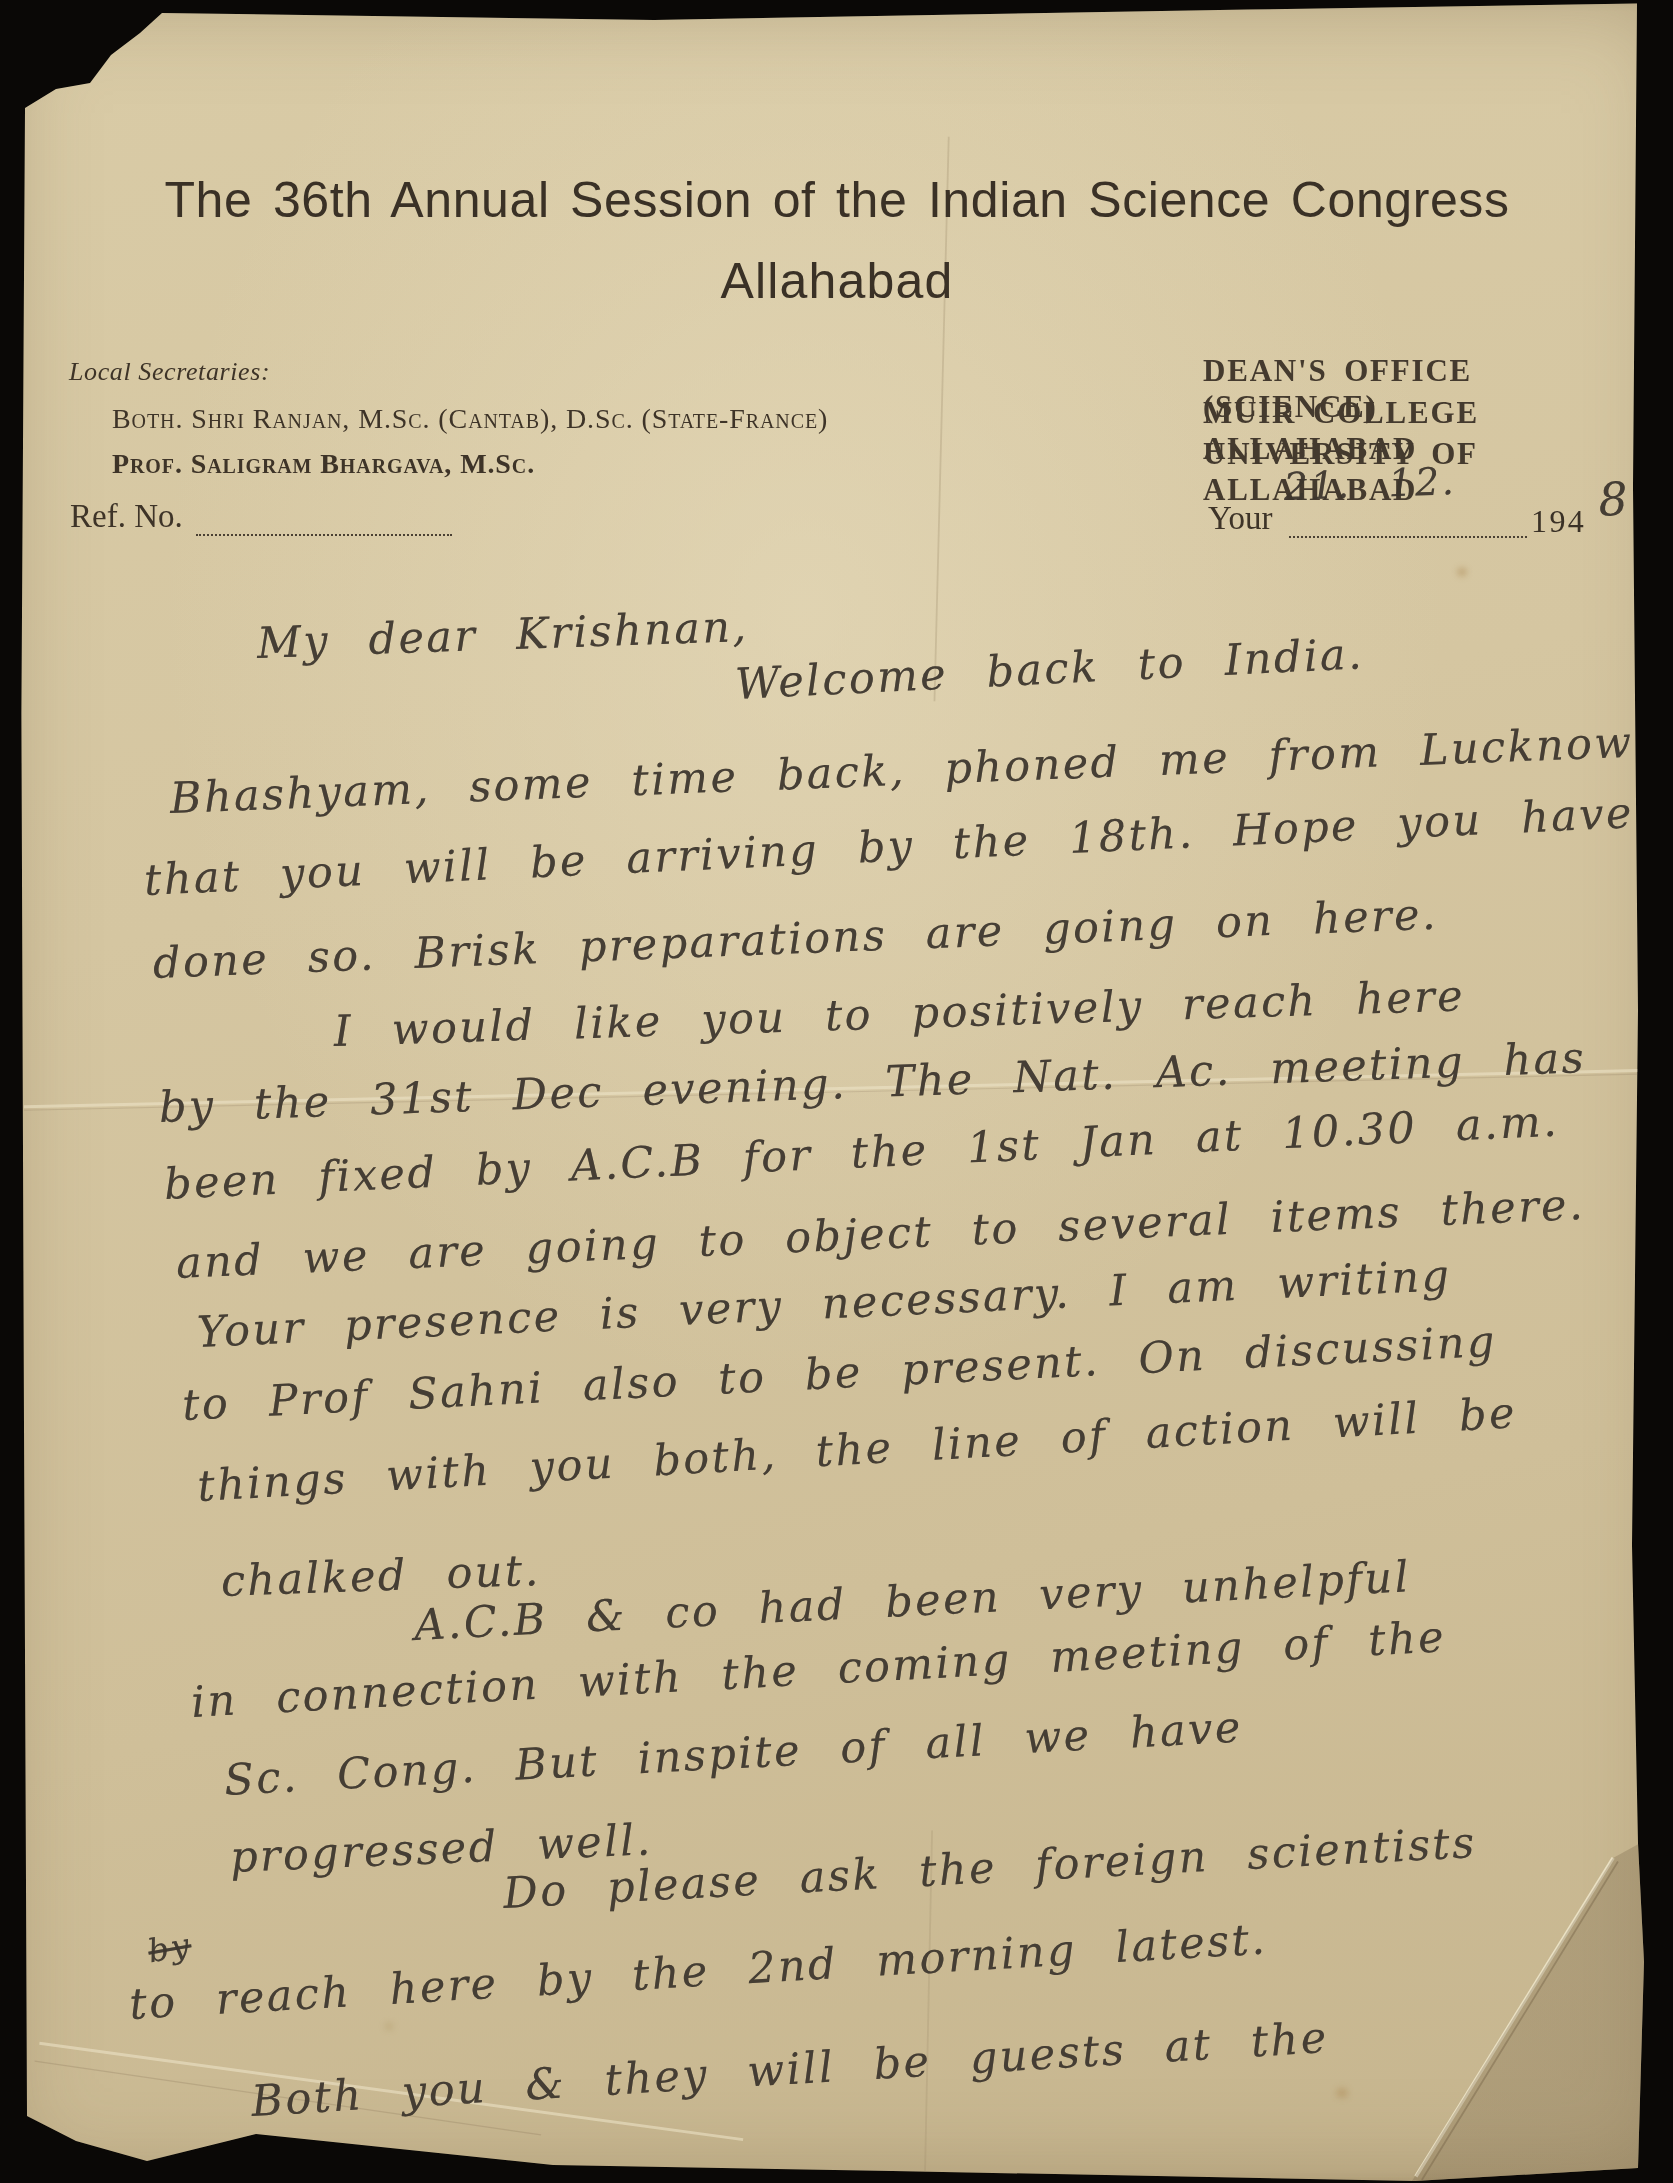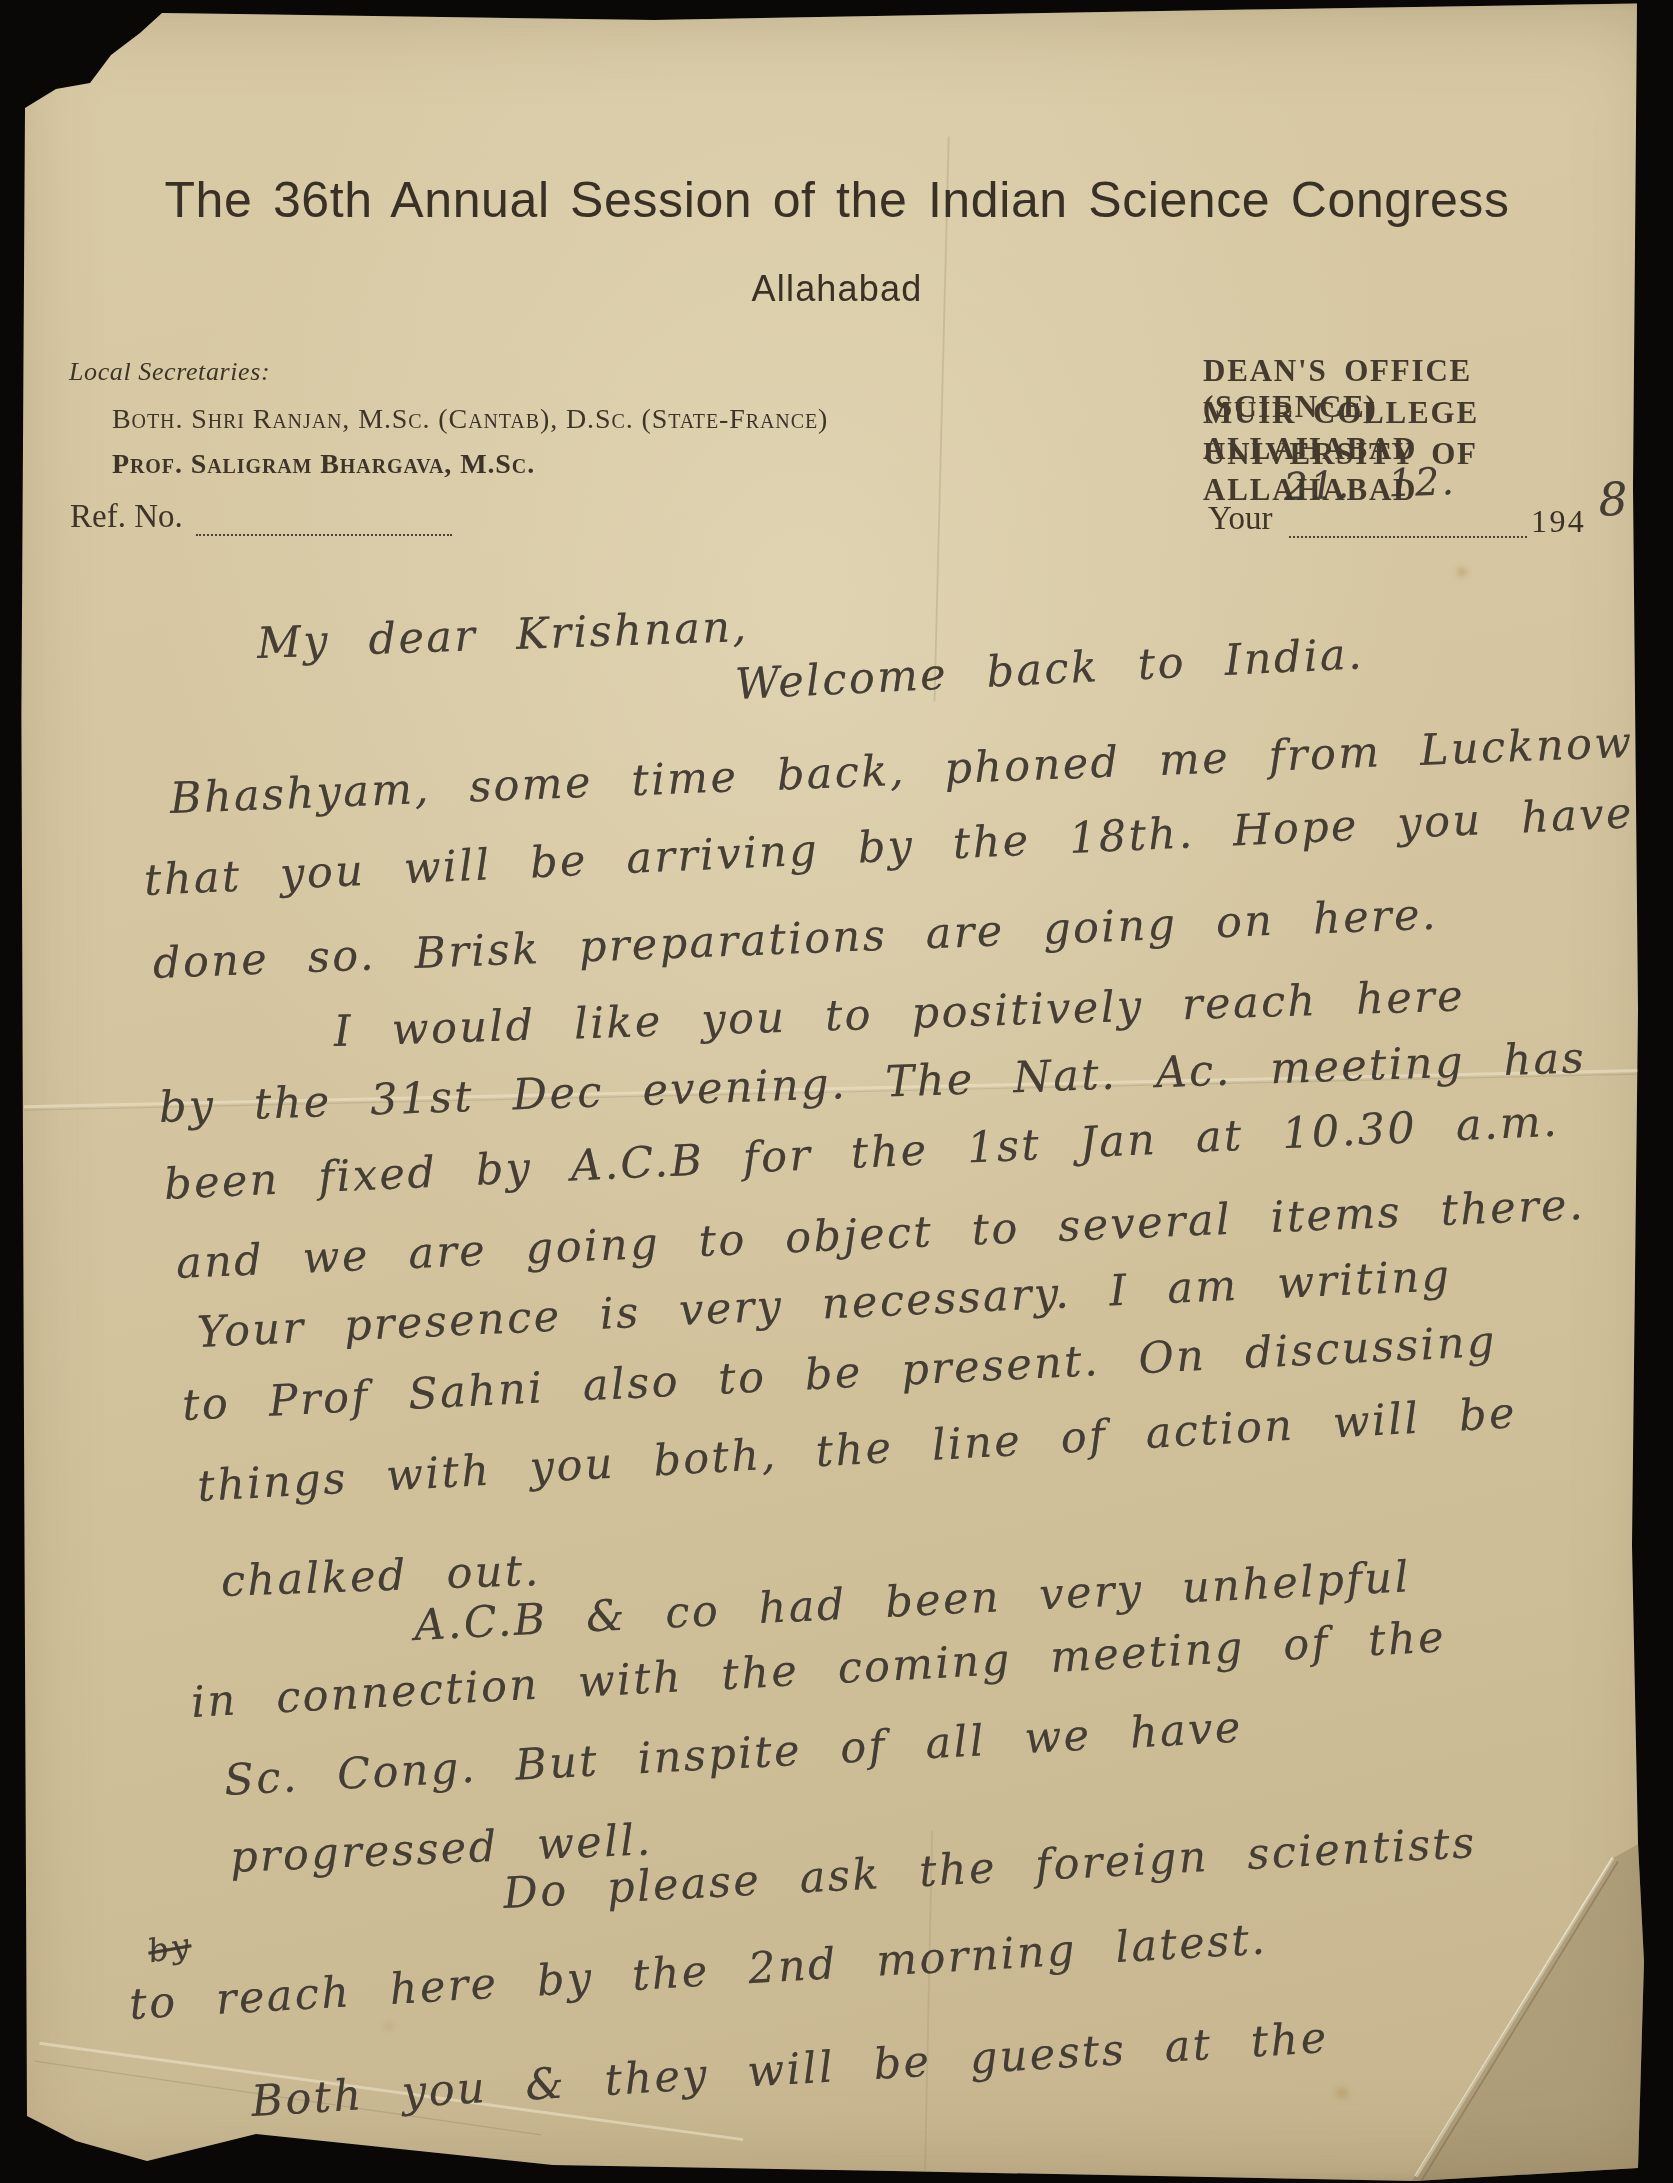--- a/index.html
+++ b/index.html
@@ -17,21 +17,21 @@
   .creases{position:absolute;inset:0;pointer-events:none;}
   .fold-shade{position:absolute;inset:0;pointer-events:none;
     background:linear-gradient(115deg, rgba(128,110,80,0) 0%, rgba(128,110,80,0) 55%, rgba(128,110,80,.22) 56%, rgba(110,92,64,.30) 100%);
     clip-path:polygon(1613px 1858px,1706px 1807px,1706px 2205px,1397px 2205px);}
   .stain{position:absolute;border-radius:50%;filter:blur(3px);pointer-events:none;}
 
   .title{position:absolute;left:0;width:100%;text-align:center;
     font-family:"Liberation Sans",sans-serif;color:#38received;}
   .title{color:#3a3126;}
   .title.l1{top:171px;font-size:50px;letter-spacing:0.6px;word-spacing:6px;}
-  .title.l2{top:268px;font-size:36px;letter-spacing:1.2px;}
+  .title.l2{top:252px;font-size:50px;letter-spacing:1.2px;}
 
   .sec-label{position:absolute;left:69px;top:357px;font-style:italic;font-size:26px;color:#3e3428;letter-spacing:0.6px;}
   .sec-line{position:absolute;font-variant-caps:small-caps;font-size:28px;color:#3e3428;letter-spacing:0.9px;}
   .sec-line.s1{left:112px;top:403px;}
   .sec-line.s2{left:112px;top:448px;font-weight:bold;}
 
   .office-line{position:absolute;left:1203px;width:386px;font-weight:bold;font-size:31px;
     color:#443a2e;letter-spacing:1.8px;word-spacing:7.1px;}
   .office-line.o1{top:353px;}
   .office-line.o2{top:395px;}

